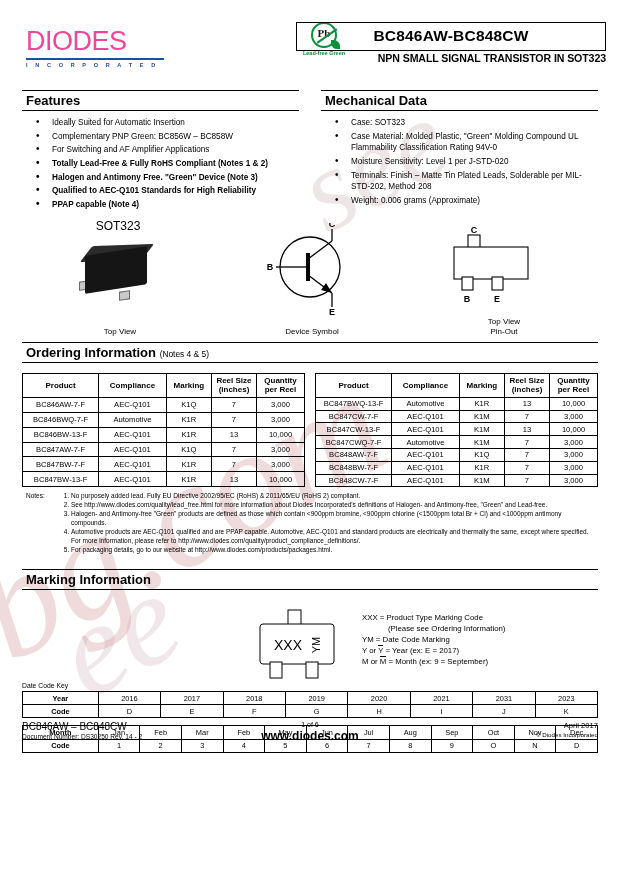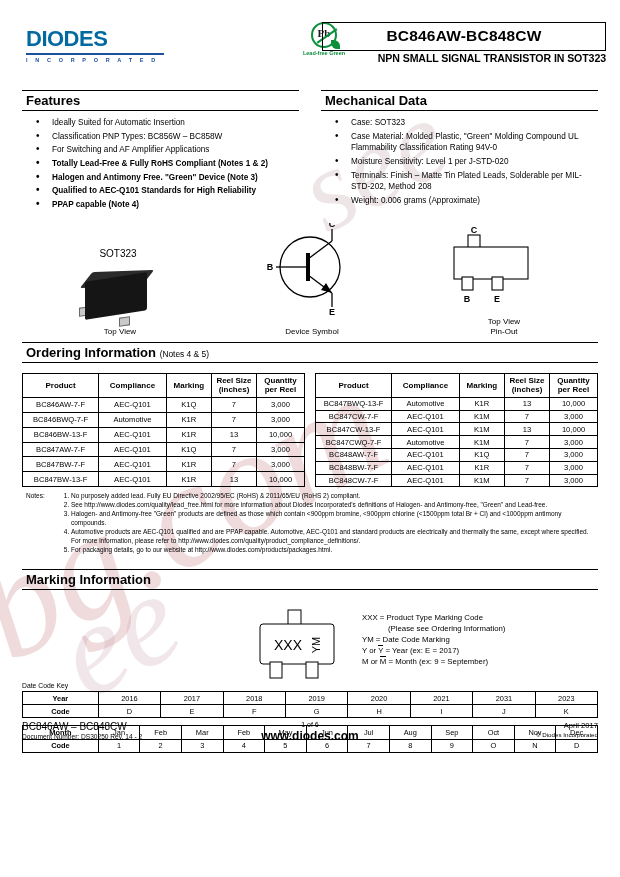--- a/index.html
+++ b/index.html
@@ -42,24 +42,24 @@
     padding: 18px 22px 0 22px;
   }
   .logo {
     position: absolute;
     left: 26px;
     top: 28px;
     width: 150px;
   }
   .logo-text {
     font-family: "Liberation Sans", sans-serif;
-    font-weight: bold;
-    font-size: 22px;
+    font-weight: normal;
+    font-size: 27px;
     letter-spacing: -0.5px;
-    color: #0369a1;
+    color: #ec4899;
     line-height: 1;
   }
   .logo-sub {
     font-size: 5.5px;
     letter-spacing: 3.1px;
     color: #1c4f9c;
     font-weight: bold;
     margin-top: 3px;
     border-top: 2px solid #1c4f9c;
     padding-top: 2px;
@@ -105,21 +105,21 @@
   .pb-label {
     font-size: 5.5px;
     color: #0a8f3c;
     font-weight: bold;
     margin-top: 2px;
   }
   .part-box {
     position: absolute;
     right: 14px;
     top: 22px;
-    width: 284px;
+    width: 310px;
     border: 1.2px solid #000;
     text-align: center;
     padding: 4px 0 5px 0;
     box-sizing: border-box;
   }
   .part-box span {
     font-size: 15.5px;
     font-weight: bold;
     letter-spacing: 0.2px;
   }
@@ -182,23 +182,22 @@
     padding: 6px 22px 0 22px;
     height: 125px;
     box-sizing: border-box;
   }
   .draw-cell {
     flex: 1 1 0;
     position: relative;
     text-align: center;
   }
   .draw-title {
-    font-size: 10px;
+    font-size: 12px;
     margin-bottom: 2px;
-    margin-top: 29px;
   }
   .draw-cap {
     font-size: 8px;
     position: absolute;
     left: 4px; right: 0;
     bottom: 2px;
   }
 
   
   .pkg3d { position: relative; width: 86px; height: 62px; margin: 12px auto 0 auto; }
@@ -380,21 +379,21 @@
       </div>
       <div class="subtitle">NPN SMALL SIGNAL TRANSISTOR IN SOT323</div>
     </div>
 
     <div class="two-col">
 
       <div class="col">
         <div class="sec-head">Features</div>
         <ul class="feat">
           <li>Ideally Suited for Automatic Insertion</li>
-          <li>Classification PNP Types: BC856W – BC858W</li>
+          <li>Complementary PNP Green: BC856W – BC858W</li>
           <li>For Switching and AF Amplifier Applications</li>
           <li class="b">Totally Lead-Free &amp; Fully RoHS Compliant (Notes 1 &amp; 2)</li>
           <li class="b">Halogen and Antimony Free. "Green" Device (Note 3)</li>
           <li class="b">Qualified to AEC-Q101 Standards for High Reliability</li>
           <li class="b">PPAP capable (Note 4)</li>
         </ul>
       </div>
 
       <div class="col">
         <div class="sec-head">Mechanical Data</div>

